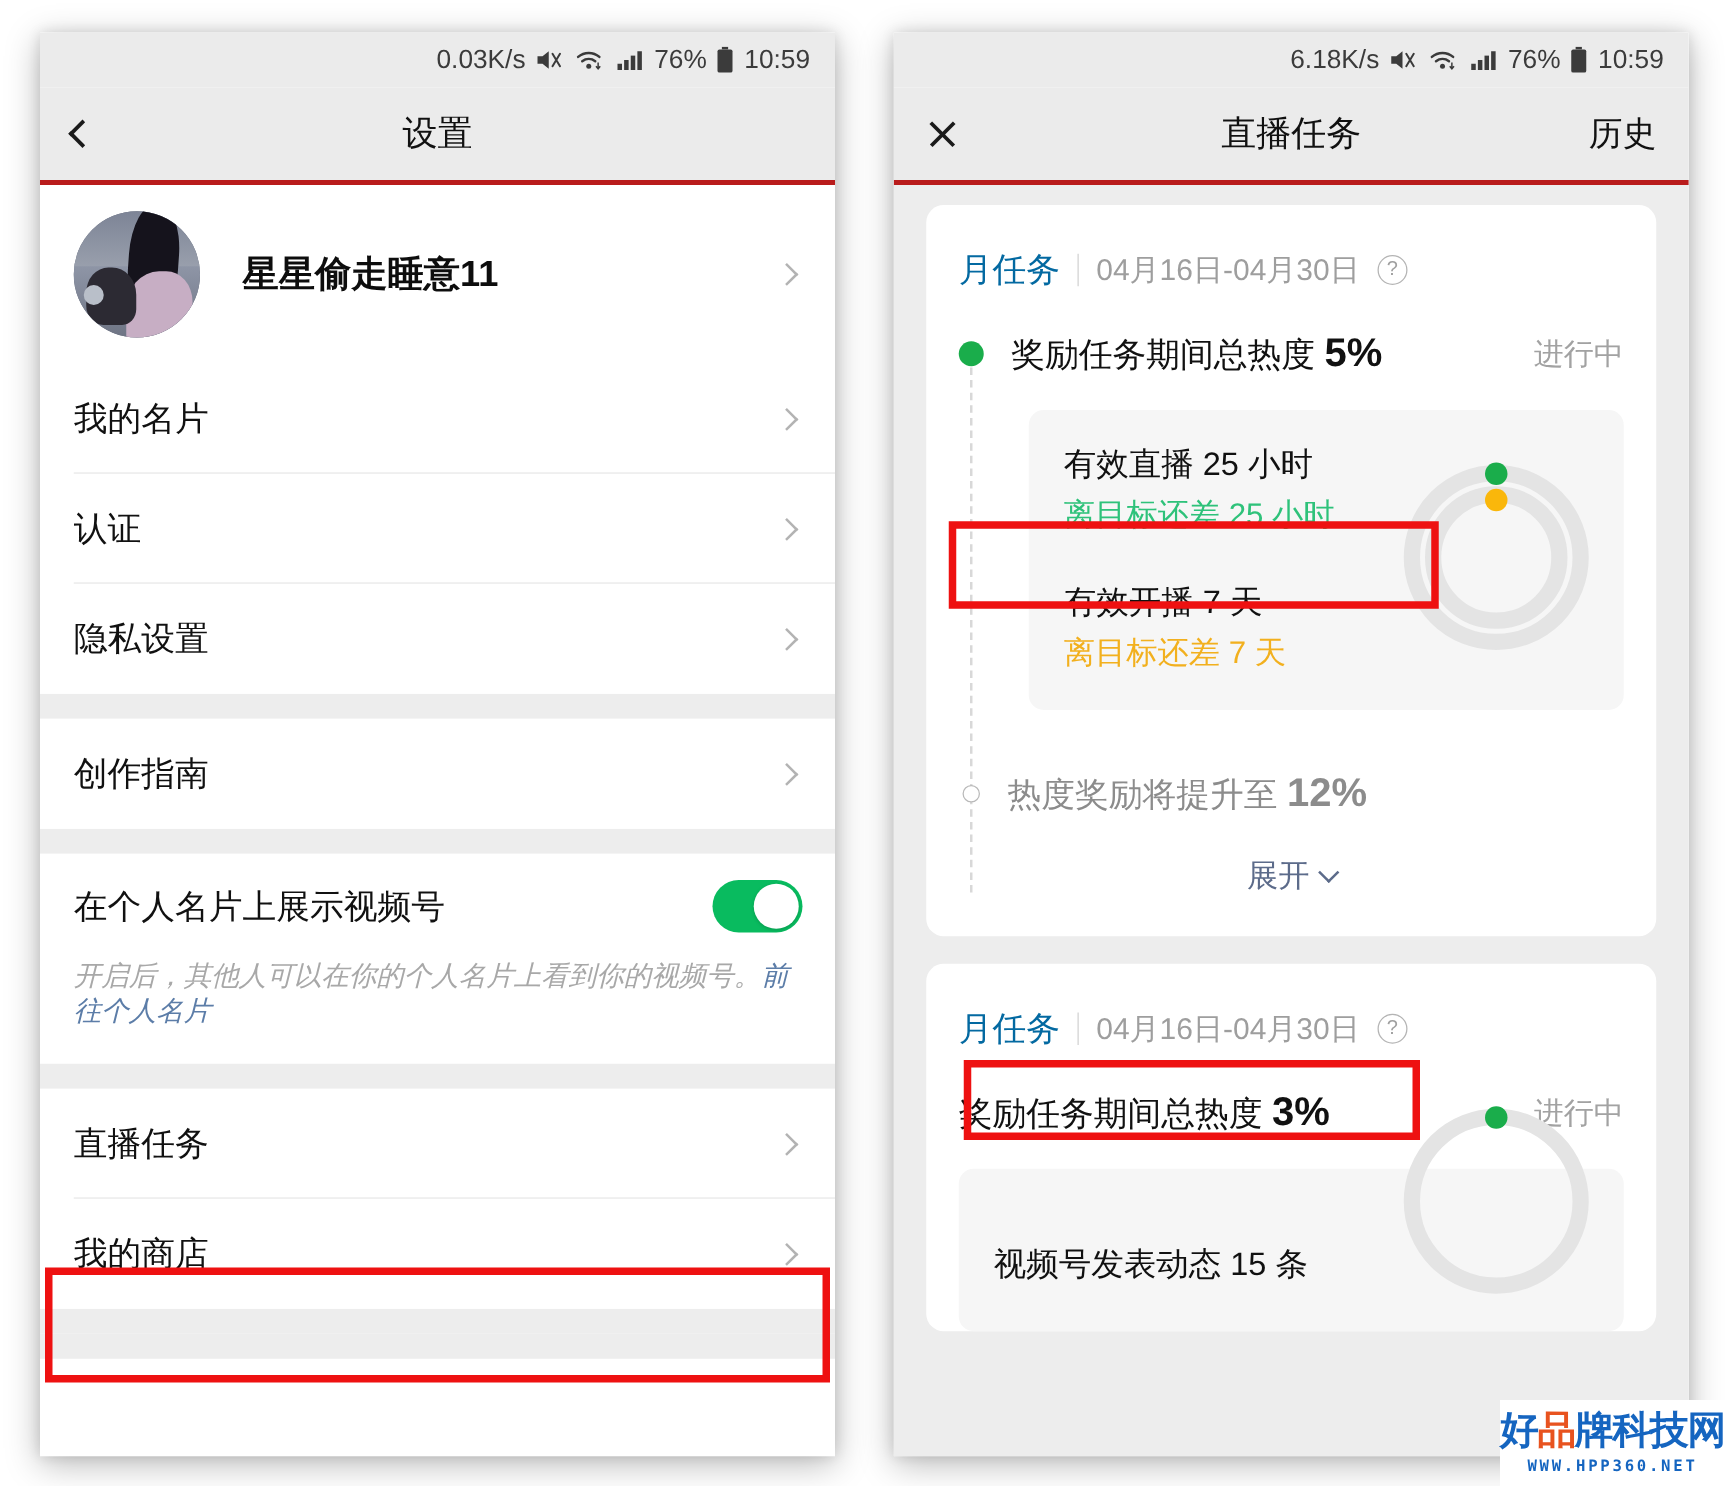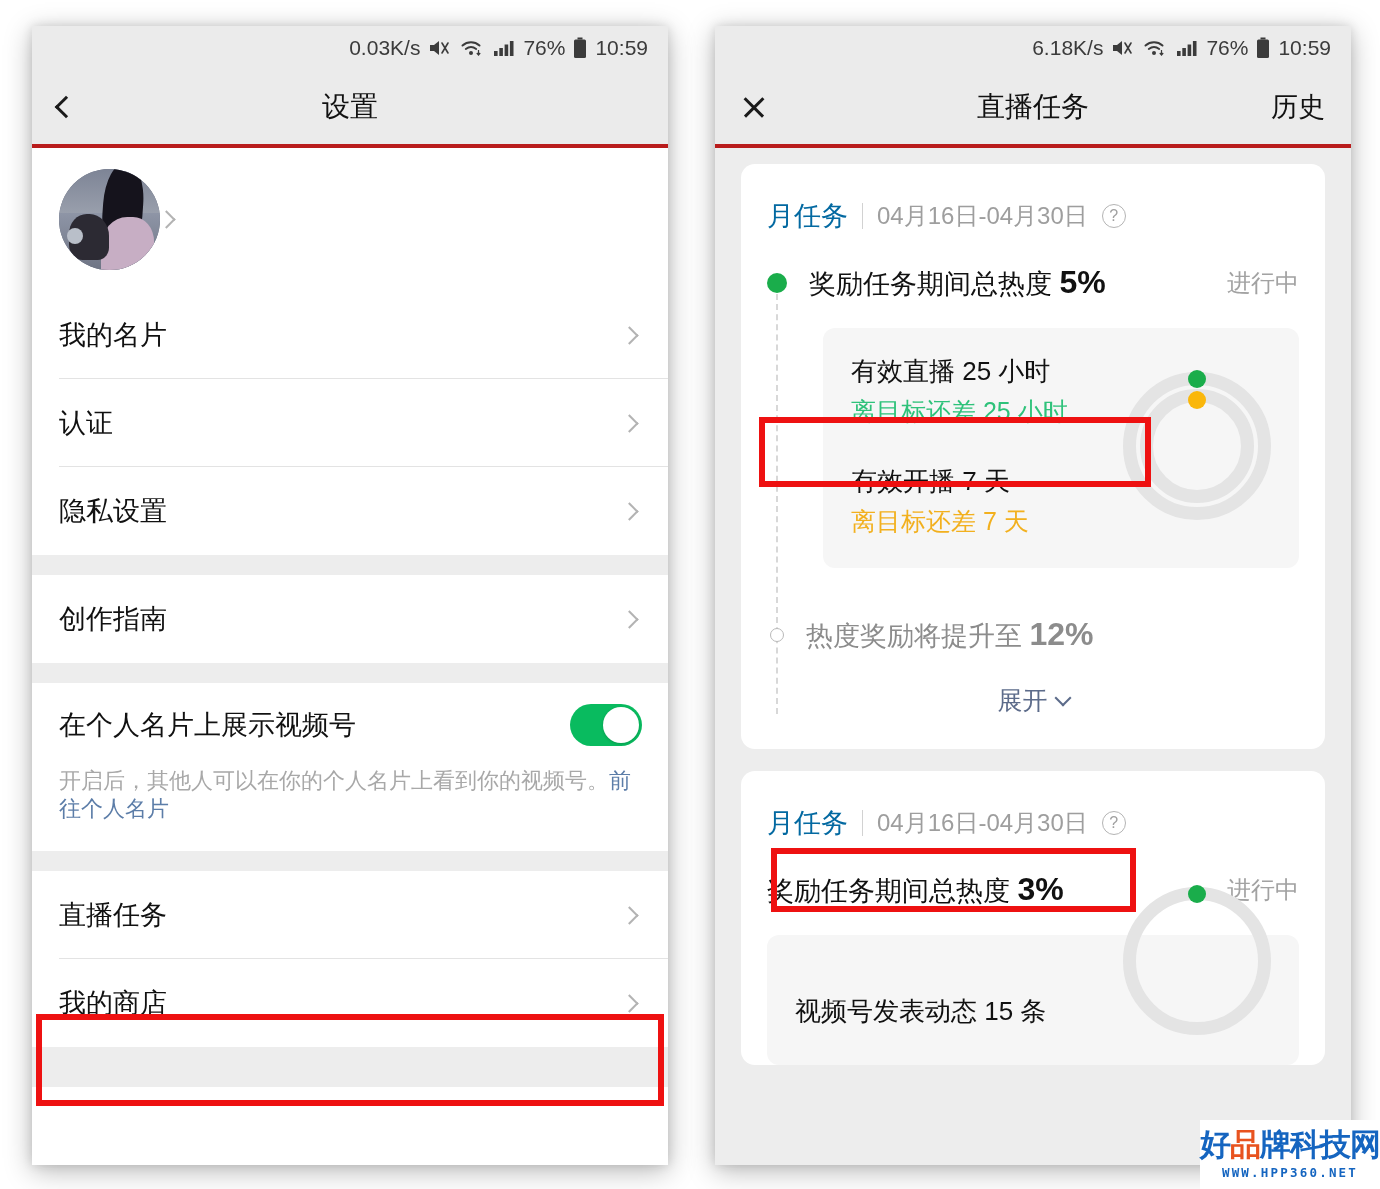--- a/index.html
+++ b/index.html
@@ -150,21 +150,21 @@
     width: 72px; height: 42px; border-radius: 21px;
     background: #09BB5F; position: relative; flex: 0 0 72px;
   }
   .switch .knob {
     position: absolute; right: 3px; top: 3px;
     width: 36px; height: 36px; border-radius: 50%;
     background: #fff; box-shadow: 0 1px 3px rgba(0,0,0,.18);
   }
   .toggle-desc {
     font-size: 22px; color: #a8a8a8; line-height: 1.28;
-    padding-bottom: 28px; padding-right: 8px;
+    padding-bottom: 28px; padding-right: 8px; font-style: italic;
   }
   .toggle-desc .link { color: #5c7da8; }
 
   
   .redbox { position: absolute; border: 6px solid #ee1111; pointer-events: none; z-index: 30; }
   #redbox-live-task { left: 4px; top: 866px; width: 628px; height: 92px; }
 
   
   .scroll-right {
     height: 1017px;
@@ -349,20 +349,21 @@
 
       <div class="profile-row">
         <div class="avatar">
           <div class="ph-sky"></div>
             <div class="ph-water"></div>
           <div class="ph-hair"></div>
             <div class="ph-dress"></div>
           <div class="ph-cat"></div>
             <div class="ph-cat2"></div>
         </div>
+        <div class="profile-name">星星偷走睡意11</div>
         <span class="chev-right"></span>
       </div>
 
       <div class="list-row has-sep">
         <span class="label">我的名片</span>
         <span class="chev-right"></span>
       </div>
       <div class="list-row has-sep">
         <span class="label">认证</span>
         <span class="chev-right"></span>

